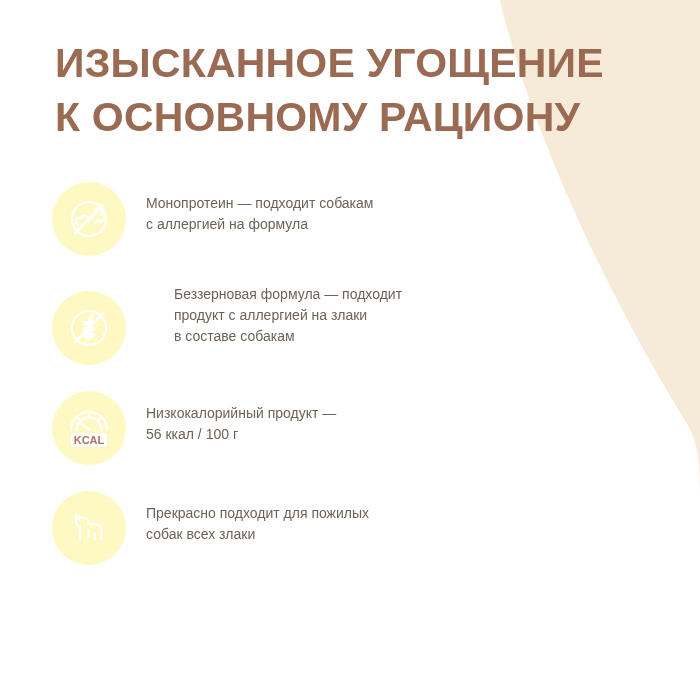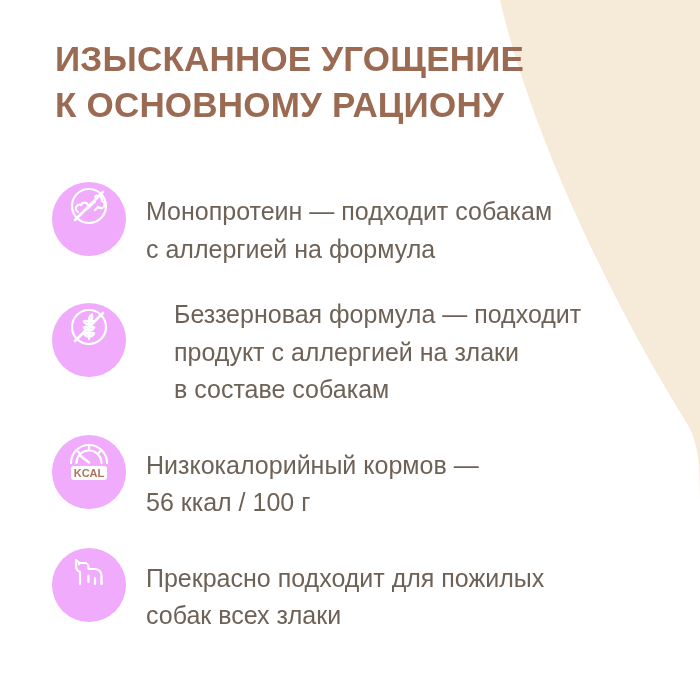--- a/index.html
+++ b/index.html
@@ -41,21 +41,21 @@
     height: 700px;
     padding: 0;
   }
   .headline {
     position: absolute;
     left: 55px;
     top: 36px;
     width: 590px;
     color: #9a6a52;
     font-weight: bold;
-    font-size: 35px;
+    font-size: 41px;
     line-height: 1.32;
     letter-spacing: 0.2px;
     text-transform: uppercase;
   }
   .headline .line {
     display: block;
     white-space: nowrap;
   }
   .features {
     position: absolute;
@@ -67,29 +67,30 @@
     display: flex;
     align-items: flex-start;
     margin-bottom: 26px;
   }
   .feature:last-child { margin-bottom: 0; }
   .icon-badge {
     flex: 0 0 auto;
     width: 74px;
     height: 74px;
     border-radius: 50%;
-    background: #f0abfc;
+    background: #fef9c3;
     display: flex;
+    align-items: center;
     justify-content: center;
     margin-right: 20px;
   }
   .icon-badge svg { display: block; }
   .feature-text {
     color: #6e6257;
-    font-size: 25px;
+    font-size: 14px;
     line-height: 1.5;
     padding-top: 9px;
     max-width: 430px;
   }
   .feature-text .tline { display: block; white-space: nowrap; }
   
   .f1 .feature-text { padding-top: 11px; }
   .f2 .feature-text { padding-top: 2px; margin-left: 28px; }
   .f3 .feature-text { padding-top: 12px; }
   .f4 .feature-text { padding-top: 12px; }
@@ -168,21 +169,21 @@
               <line x1="26" y1="10" x2="26" y2="14"></line>
               <line x1="13.6" y1="15.2" x2="16.4" y2="18"></line>
               <line x1="38.4" y1="15.2" x2="35.6" y2="18"></line>
               <line x1="26" y1="27.5" x2="17" y2="20.5" stroke-width="2.6"></line>
             </g>
             <rect x="8" y="31" width="36" height="14" rx="3" fill="#ffffff"></rect>
             <text x="26" y="42" text-anchor="middle" font-family="Liberation Sans, sans-serif" font-size="11" font-weight="bold" fill="#a9765d">KCAL</text>
           </svg>
         </div>
         <div class="feature-text">
-          <span class="tline">Низкокалорийный кормов —</span>
+          <span class="tline">Низкокалорийный продукт —</span>
           <span class="tline">56 ккал / 100 г</span>
         </div>
       </div>
 
       <div class="feature f4">
         <div class="icon-badge">
           <svg width="50" height="50" viewBox="0 0 50 50" xmlns="http://www.w3.org/2000/svg">
             <g fill="none" stroke="#ffffff" stroke-width="2.2" stroke-linecap="round" stroke-linejoin="round">
               <path d="M12 18 l0 -6 3.5 3 h5 c2.2 0 4 1.8 4 4 v2 h6.5 c3.6 0 6.5 2.9 6.5 6.5 V36"></path>
               <path d="M37.5 36 v-3"></path>

